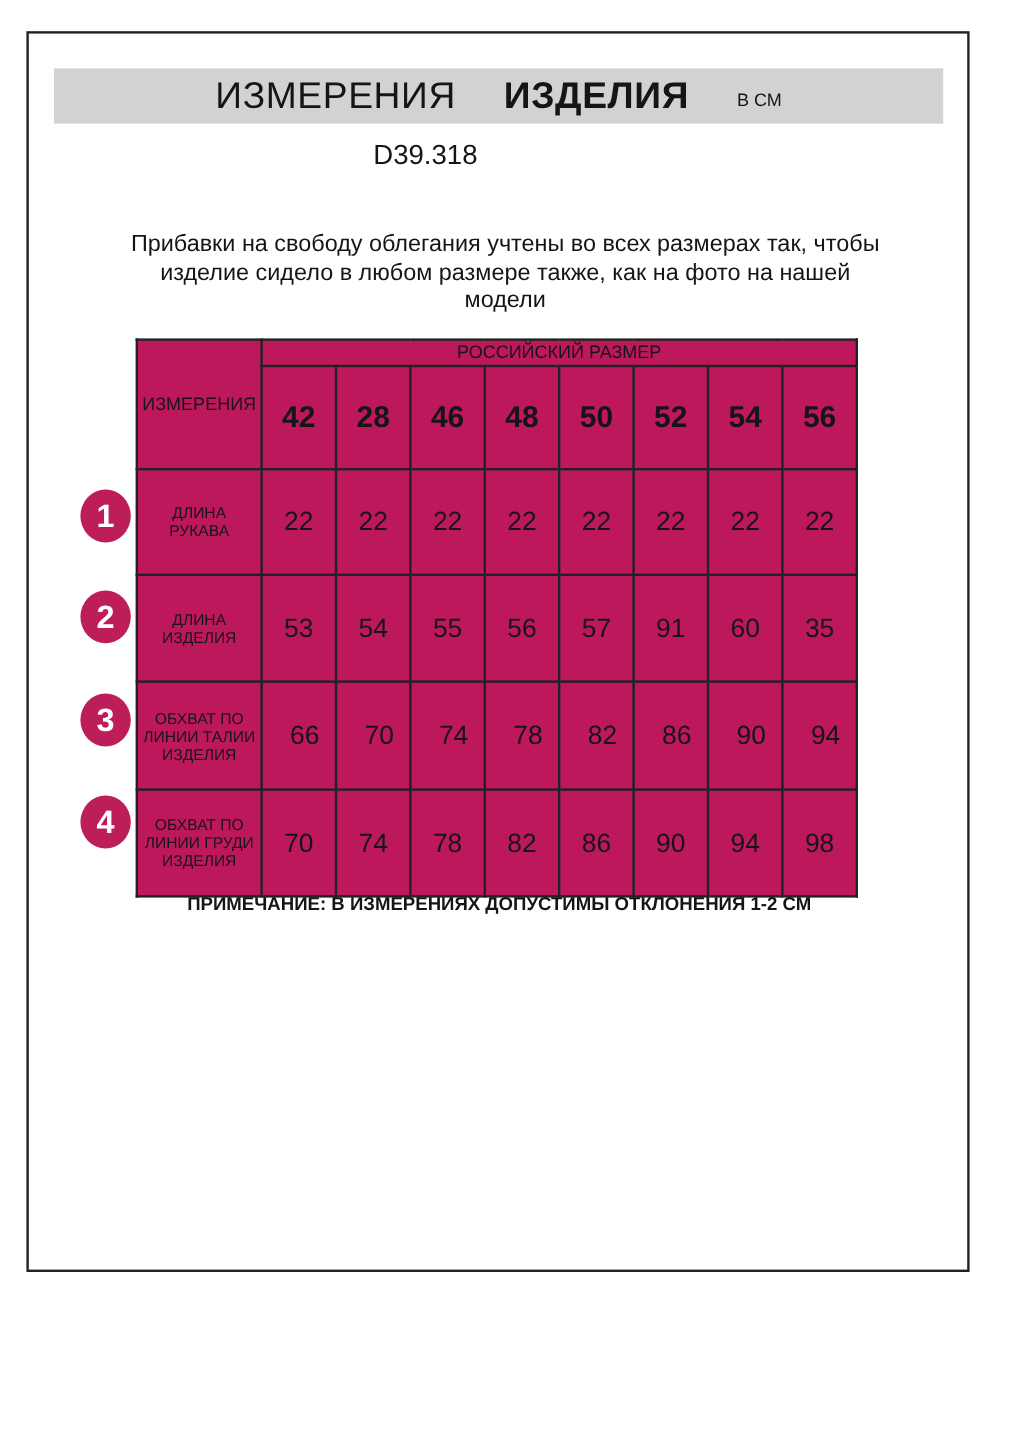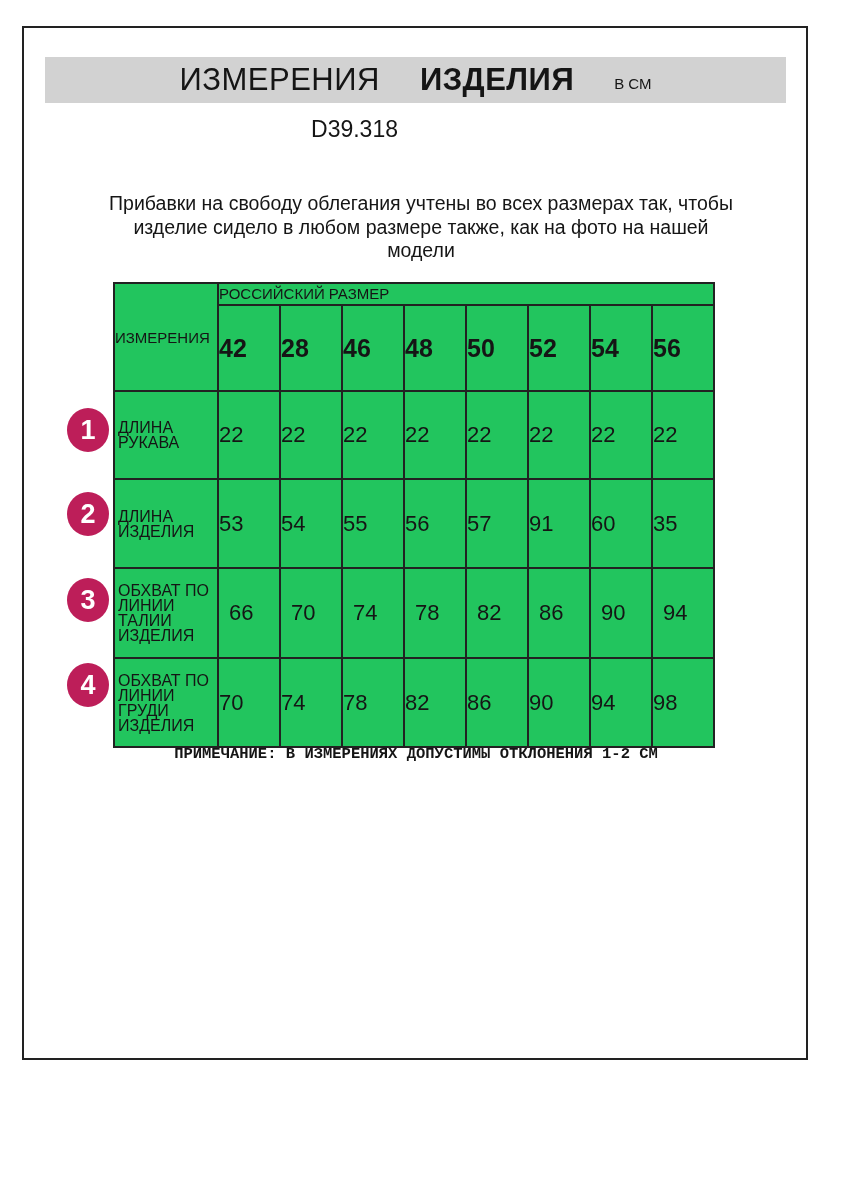--- a/index.html
+++ b/index.html
@@ -69,32 +69,33 @@
   }
   .size-table {
     position: absolute;
     left: 113px;
     top: 282px;
     border-collapse: collapse;
     table-layout: fixed;
   }
   .size-table td {
     border: 2px solid #222222;
+    text-align: center;
     vertical-align: middle;
     padding: 0;
-    background: #22c55e;
+    background: #be185d;
   }
   .cell-corner   { font-size: 15px; }
   .cell-group    { height: 20px; font-size: 15px; line-height: 18px; }
   .cell-size     { height: 84px; font-size: 25px; font-weight: bold; }
   .row-body-1 td { height: 82px; }
   .row-body-2 td { height: 83px; }
   .row-body-3 td { height: 84px; padding-left: 10px; }
   .row-body-4 td { height: 83px; }
-  .cell-rlabel   { font-size: 16px; line-height: 15px; padding: 2px 3px !important; }
+  .cell-rlabel   { font-size: 13px; line-height: 15px; padding: 2px 3px !important; }
   .cell-val      { font-size: 22px; margin-left: 48px; }
   .num-badge {
     position: absolute;
     left: 67px;
     width: 42px;
     height: 44px;
     border-radius: 50%;
     background: #bd1e59;
     color: #ffffff;
     font-weight: bold;
@@ -108,21 +109,20 @@
   .badge-3 { top: 578px; }
   .badge-4 { top: 663px; }
   .note {
     position: absolute;
     left: 22px;
     top: 745px;
     width: 788px;
     text-align: center;
     font-size: 15.5px;
     font-weight: bold;
-    font-family: Liberation Mono, monospace;
   }
 </style>
 </head>
 <body>
 
 <div class="page-frame"></div>
 
 <div class="title-bar">
   <span class="title-word">ИЗМЕРЕНИЯ</span>
   <span class="title-word bold">ИЗДЕЛИЯ</span>

